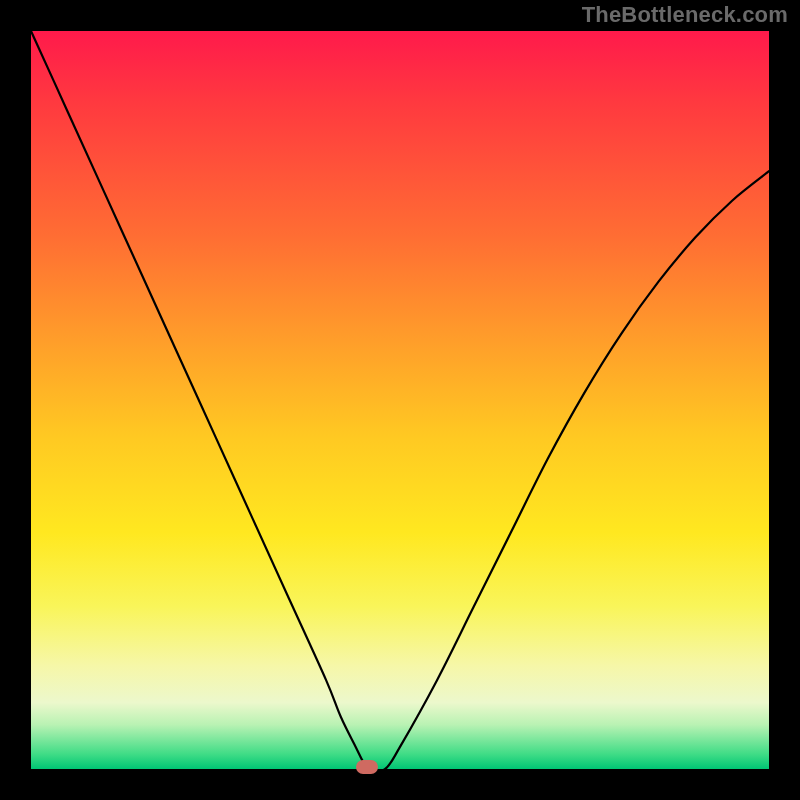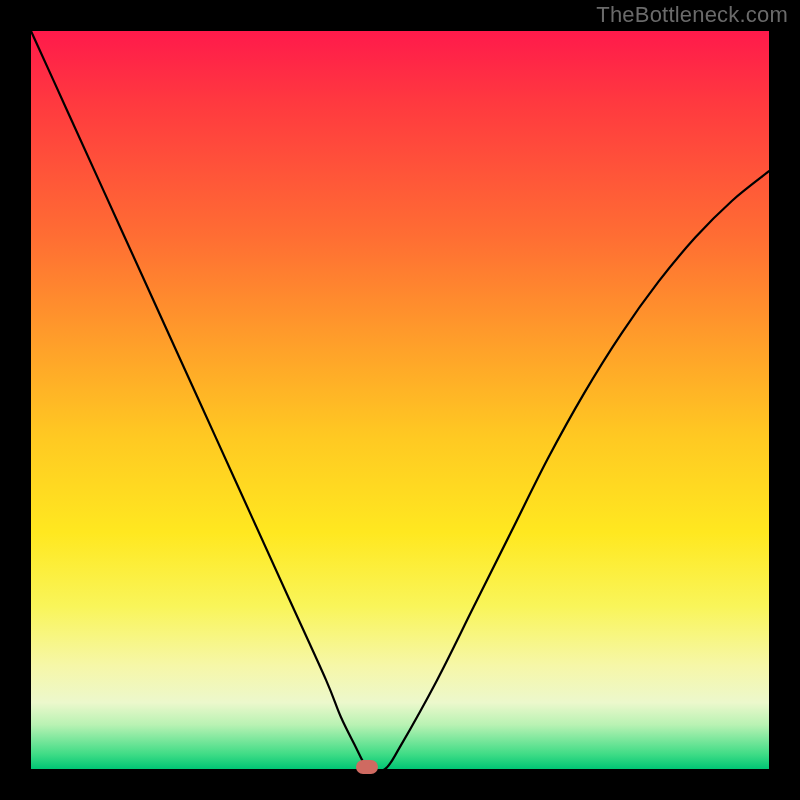--- a/index.html
+++ b/index.html
@@ -16,21 +16,21 @@
     width: 800px;
     height: 800px;
     background: #000;
   }
   .watermark {
     position: absolute;
     top: 2px;
     right: 12px;
     color: #6a6a6a;
     font-size: 22px;
-    font-weight: 400;
+    font-weight: 700;
     letter-spacing: 0.2px;
     z-index: 10;
   }
   .plot-area {
     position: absolute;
     left: 31px;
     top: 31px;
     width: 738px;
     height: 738px;
     

